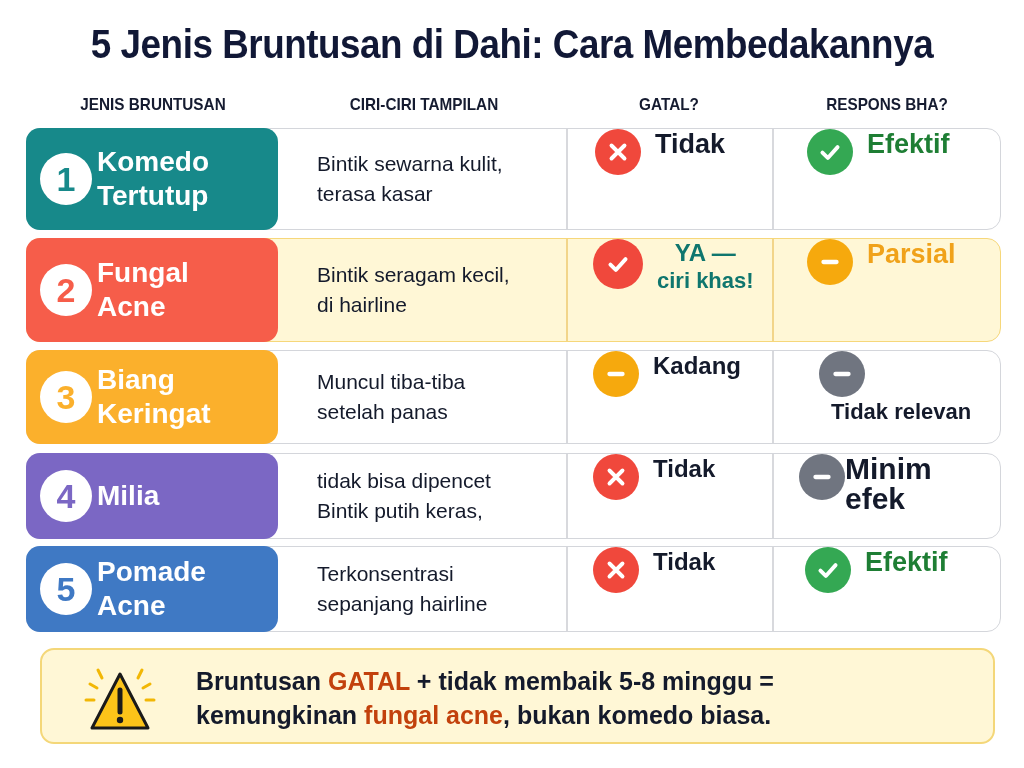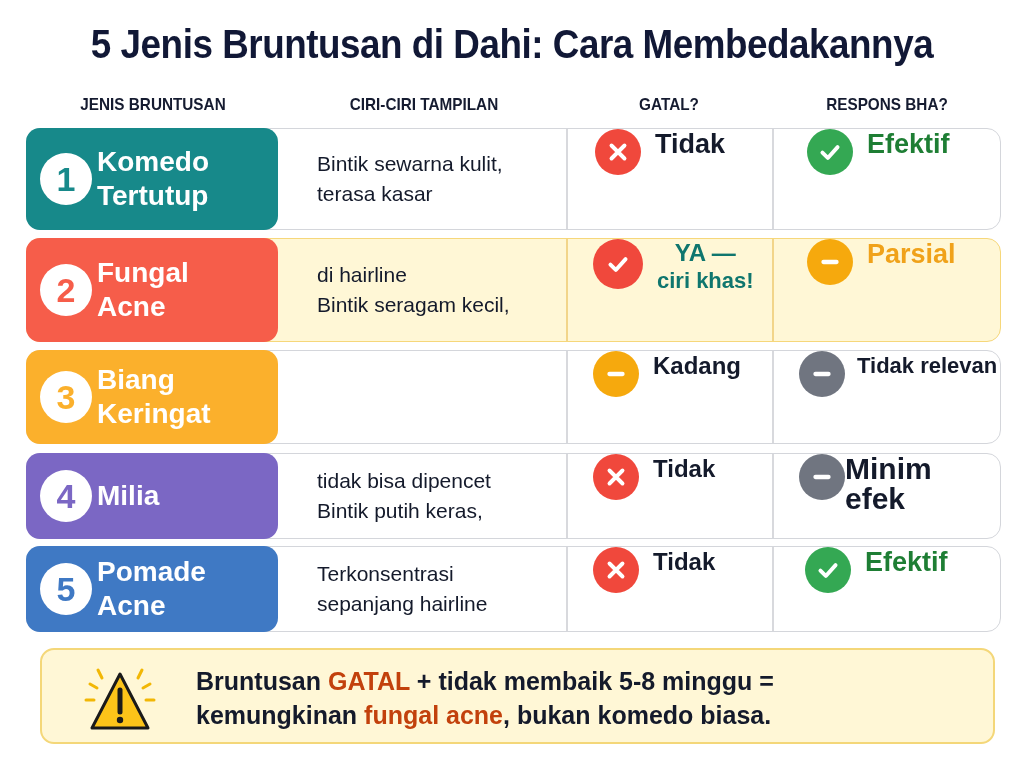--- a/index.html
+++ b/index.html
@@ -80,22 +80,22 @@
 
 <div class="row hl" style="top:238px;height:104px;">
   <div class="badge" style="background:#f65d4a;">
     <div class="num" style="color:#f65d4a;">2</div>
     <div class="bname">
       <div>Fungal</div>
       <div>Acne</div>
     </div>
   </div>
   <div class="desc">
+    <div>Bintik seragam kecil,</div>
     <div>di hairline</div>
-    <div>Bintik seragam kecil,</div>
   </div>
   <div class="vline v1"></div>
   <div class="vline v2"></div>
   <div class="cell" style="left:566px;">
     <div class="ic" style="background:#f0483c;width:50px;height:50px;">
       <svg viewBox="0 0 24 24">
           <path d="M5 12.5L10 17.5L19 7.5" fill="none" stroke="#fff" stroke-width="3.6" stroke-linecap="round" stroke-linejoin="round"></path>
         </svg>
     </div>
     <div class="lab two" style="color:#0f766e;">
@@ -114,31 +114,35 @@
 </div>
 
 <div class="row" style="top:350px;height:94px;">
   <div class="badge" style="background:#fbb02c;">
     <div class="num" style="color:#fbb02c;">3</div>
     <div class="bname">
       <div>Biang</div>
       <div>Keringat</div>
     </div>
   </div>
+  <div class="desc">
+    <div>Muncul tiba-tiba</div>
+    <div>setelah panas</div>
+  </div>
   <div class="vline v1"></div>
   <div class="vline v2"></div>
   <div class="cell" style="left:566px;">
     <div class="ic" style="background:#f6a90d;">
       <svg viewBox="0 0 24 24">
           <path d="M6 12H18" stroke="#fff" stroke-width="4" stroke-linecap="round"></path>
         </svg>
     </div>
     <div class="lab small">Kadang</div>
   </div>
-  <div class="cell" style="left:772px;">
+  <div class="cell" style="left:792px;flex-direction:column;">
     <div class="ic" style="background:#707580;">
       <svg viewBox="0 0 24 24">
           <path d="M6 12H18" stroke="#fff" stroke-width="4" stroke-linecap="round"></path>
         </svg>
     </div>
     <div class="lab" style="font-size:22px;margin-left:12px;">Tidak relevan</div>
   </div>
 </div>
 
 <div class="row" style="top:453px;height:86px;">

